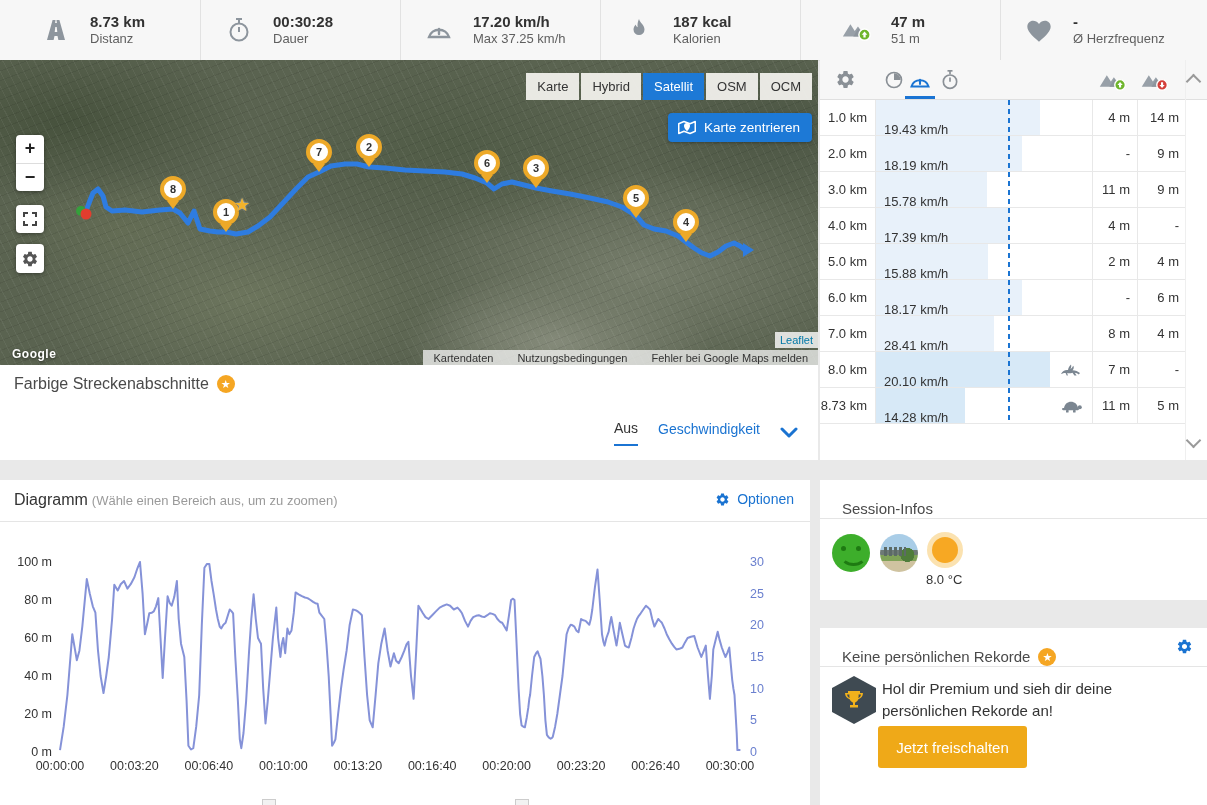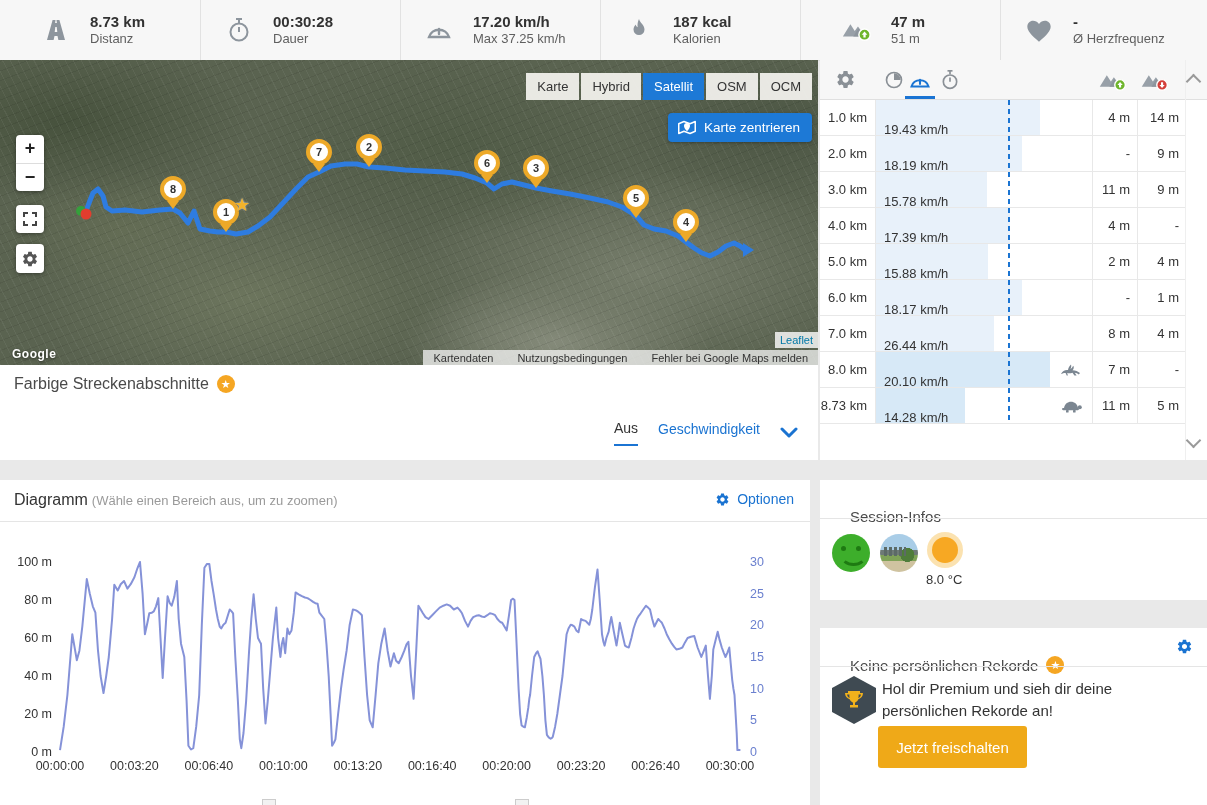--- a/index.html
+++ b/index.html
@@ -84,21 +84,21 @@
   #chartcard{position:absolute;left:0;top:480px;width:810px;height:325px;background:#fff;}
   #chart-header{position:absolute;left:0;top:0;width:100%;height:42px;border-bottom:1px solid #e5e5e5;box-sizing:border-box;}
   #chart-title{position:absolute;left:14px;top:11px;font-size:16px;color:#333;}
   #chart-sub{font-size:13px;color:#9a9a9a;margin-left:4px;}
   #options-link{position:absolute;right:16px;top:11px;color:#1a73d1;font-size:14px;display:flex;align-items:center;gap:7px;cursor:pointer;}
   #chart-svg{position:absolute;left:0;top:42px;}
   .legend-stub{position:absolute;top:319px;width:14px;height:14px;background:#f2f2f2;border:1px solid #ccc;box-sizing:border-box;}
 
   
   .card{position:absolute;background:#fff;}
-  .card h3{margin:16px;position:absolute;left:14px;top:12px;font-size:15px;font-weight:normal;color:#4a4a4a;display:flex;align-items:center;gap:8px;}
+  .card h3{margin:8px;position:absolute;left:14px;top:12px;font-size:15px;font-weight:normal;color:#4a4a4a;display:flex;gap:8px;}
   .card .hr{position:absolute;left:0;top:38px;width:100%;height:1px;background:#e5e5e5;}
   #session{left:820px;top:480px;width:387px;height:120px;}
   #smiley{position:absolute;left:12px;top:54px;width:38px;height:38px;border-radius:50%;background:#3dae2b;}
   #smiley i{position:absolute;top:12px;width:5px;height:5px;border-radius:50%;background:#1e7a12;}
   #smiley i.l{left:9px;} #smiley i.r{right:9px;}
   #smiley u{position:absolute;left:8px;top:10px;width:21px;height:16px;border:3px solid transparent;border-bottom-color:#1e7a12;border-radius:50%;}
   #surface{position:absolute;left:60px;top:54px;width:38px;height:38px;border-radius:50%;overflow:hidden;
      background:
        radial-gradient(circle at 72% 55%, #4f7d3a 0 20%, rgba(0,0,0,0) 21%),
        linear-gradient(180deg,#a9cde7 0 42%,#6e7a76 42% 56%,#7fa257 56% 72%,#cfc3a0 72% 100%);}
@@ -384,26 +384,26 @@
           <div class="km">5.0 km</div>
           <div class="spd">15.88 km/h</div>
           <div class="up">2 m</div>
           <div class="down">4 m</div>
         </div>
         <div class="srow">
           <div class="bar" style="width:146px"></div>
           <div class="km">6.0 km</div>
           <div class="spd">18.17 km/h</div>
           <div class="up">-</div>
-          <div class="down">1 m</div>
+          <div class="down">6 m</div>
         </div>
         <div class="srow">
           <div class="bar" style="width:118px"></div>
           <div class="km">7.0 km</div>
-          <div class="spd">26.44 km/h</div>
+          <div class="spd">28.41 km/h</div>
           <div class="up">8 m</div>
           <div class="down">4 m</div>
         </div>
         <div class="srow hilite">
           <div class="bar" style="width:174px"></div>
           <div class="km">8.0 km</div>
           <div class="spd">20.10 km/h</div>
           <span class="animal"><svg width="22" height="14" viewBox="0 0 22 14">
               <path fill="#7b8691" d="M1 11c1.5-3 4-4.4 7-4 .3-2 1.4-4.2 3-5.6.5 1.6.2 3.3-.7 4.8 1.3-.9 2.3-2 2.9-3.4 1 1.4.7 3.2-.7 4.4 3 .1 5.4 1 7.5 2.9l-1.2 1.5c-1.2-1-2.5-1.6-4-1.8l1.8 2.7h-2.2l-1.9-2.8c-1.7.7-3.5.8-5.3.4l.7 2.4H6.7L5.6 9.9C3.9 9.8 2.5 10.4 1 11z"></path>
             </svg></span>

